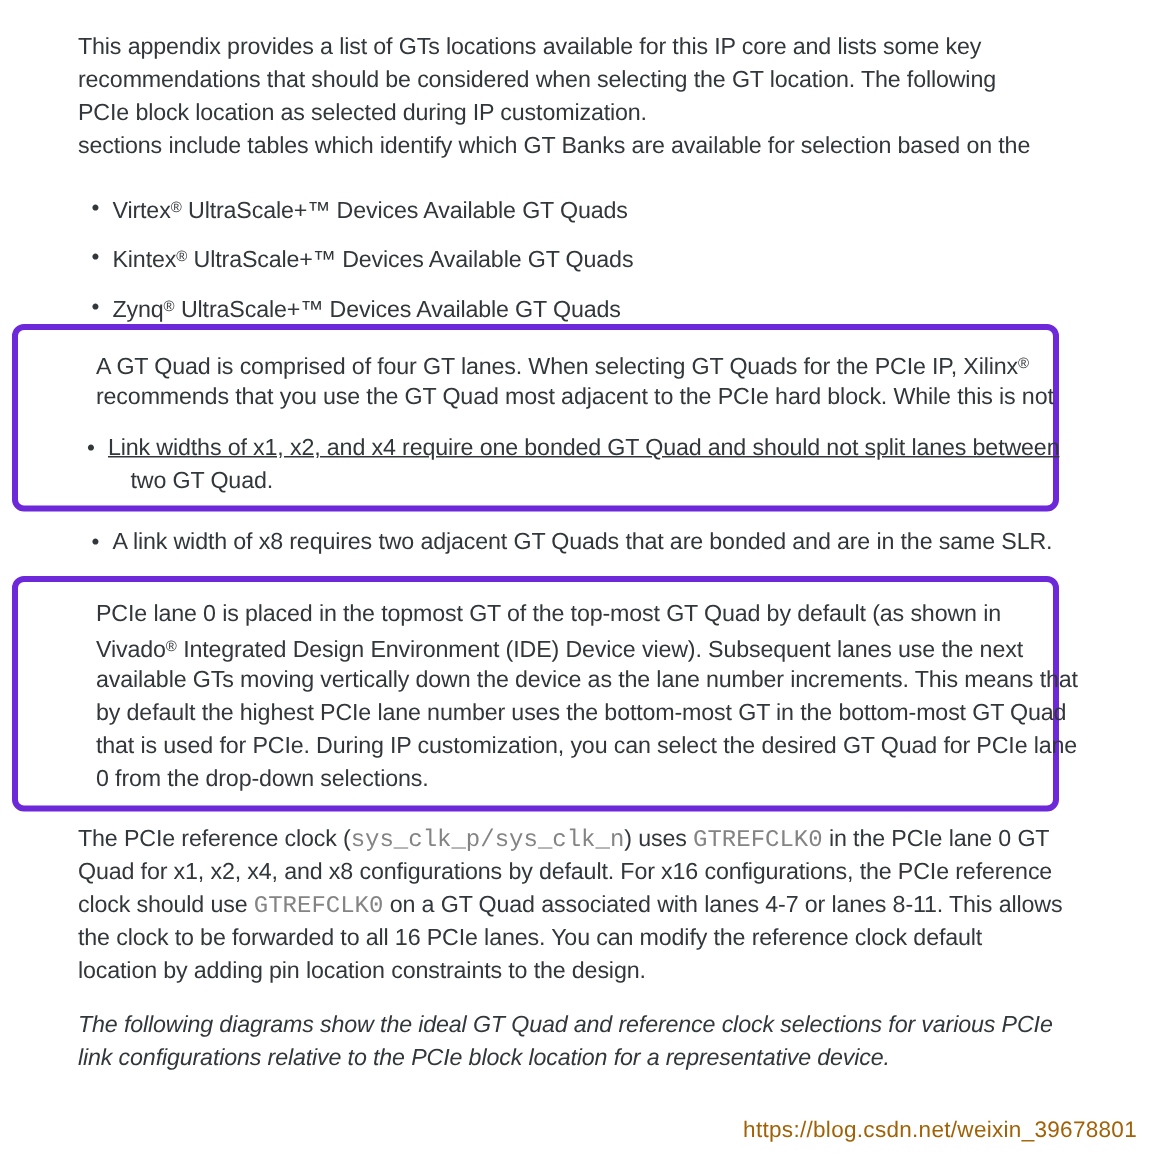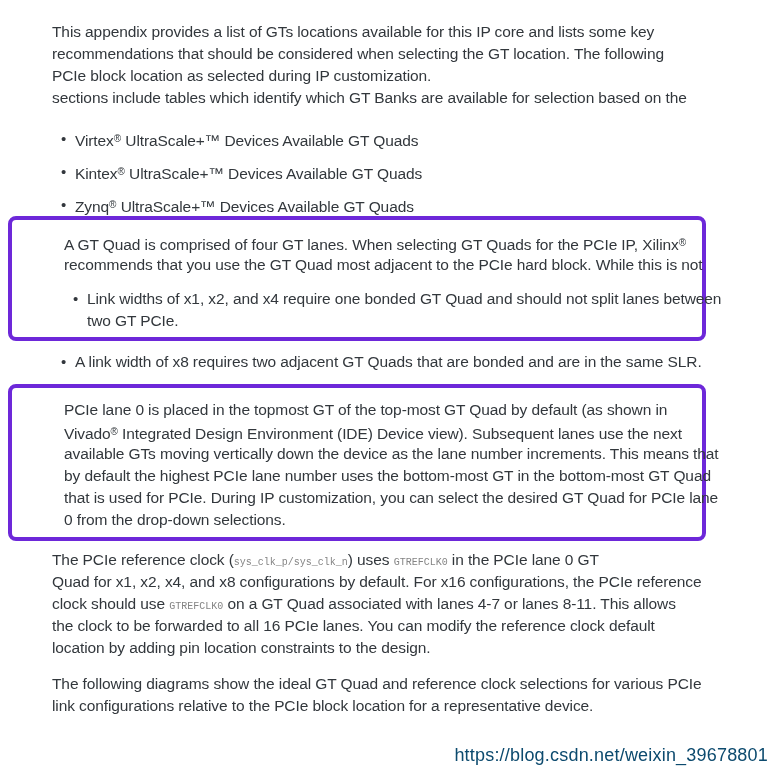--- a/index.html
+++ b/index.html
@@ -38,44 +38,44 @@
   .bullet-row { margin-bottom: 11px; }
   .hl-box {
     width: 698px;
     margin-left: 8px;
     border: 4px solid #6d28d9;
     border-radius: 8px;
     padding: 12px 0 5px 40px;
     overflow: visible;
   }
   .hl-box .para { margin-left: 12px; }
-  .hl-box .bullet { margin-left: 35px; }
+  .hl-box .bullet { margin-left: 20px; text-decoration: underline; }
   #box2 { padding: 11px 0 6px 40px; margin-top: 0; }
   .reg {
     font-size: 10px;
     vertical-align: 4px;
     letter-spacing: 0;
   }
   .code {
     font-family: "Liberation Mono", "DejaVu Sans Mono", monospace;
-    font-size: 10px;
+    font-size: 16px;
     color: #848484;
     letter-spacing: 0;
   }
   .watermark {
     position: absolute;
-    right: 12px;
+    right: 22px;
     top: 745px;
-    font-size: 18px;
-    color: #0c4a6e;
+    font-size: 15px;
+    color: #a16207;
     letter-spacing: 0.2px;
     white-space: nowrap;
   }
   .mt8 { margin-top: 8px; }
-  .mt14 { margin-top: 14px; }
+  .mt14 { margin-top: 14px; font-style: italic; }
 </style>
 </head>
 <body>
 
 <div class="content">
 
   <div>
     <div class="line para">This appendix provides a list of GTs locations available for this IP core and lists some key</div>
     <div class="line para">recommendations that should be considered when selecting the GT location. The following</div>
     <div class="line para">PCIe block location as selected during IP customization.</div>
@@ -95,21 +95,21 @@
   </div>
 
   <div class="hl-box" id="box1">
     <div>
       <div class="line para">
         <span>A GT Quad is comprised of four GT lanes. When selecting GT Quads for the PCIe IP, Xilinx</span><span class="reg">®</span>
       </div>
       <div class="line para">recommends that you use the GT Quad most adjacent to the PCIe hard block. While this is not</div>
     </div>
     <div class="line bullet gap12">Link widths of x1, x2, and x4 require one bonded GT Quad and should not split lanes between</div>
-    <div class="line" style="margin-left:35px">two GT PCIe.</div>
+    <div class="line" style="margin-left:35px">two GT Quad.</div>
   </div>
 
   <div>
     <div class="line bullet gap10 bullet-row">A link width of x8 requires two adjacent GT Quads that are bonded and are in the same SLR.</div>
   </div>
 
   <div class="hl-box gap11" id="box2">
     <div class="line para">PCIe lane 0 is placed in the topmost GT of the top-most GT Quad by default (as shown in</div>
     <div class="line para">
       <span>Vivado</span><span class="reg">®</span><span> Integrated Design Environment (IDE) Device view). Subsequent lanes use the next</span>

